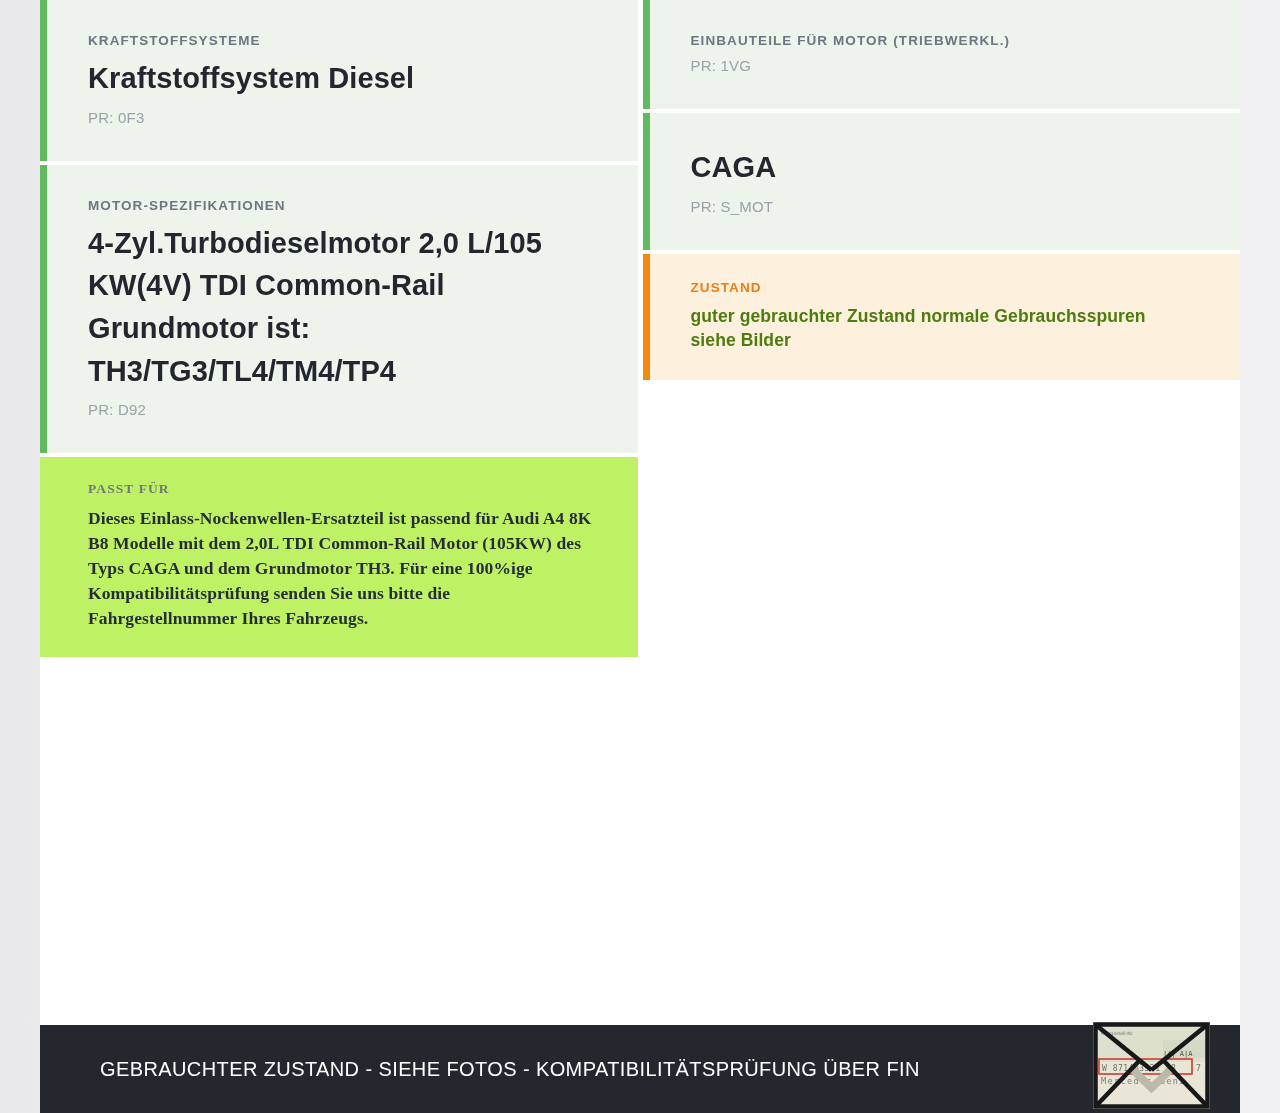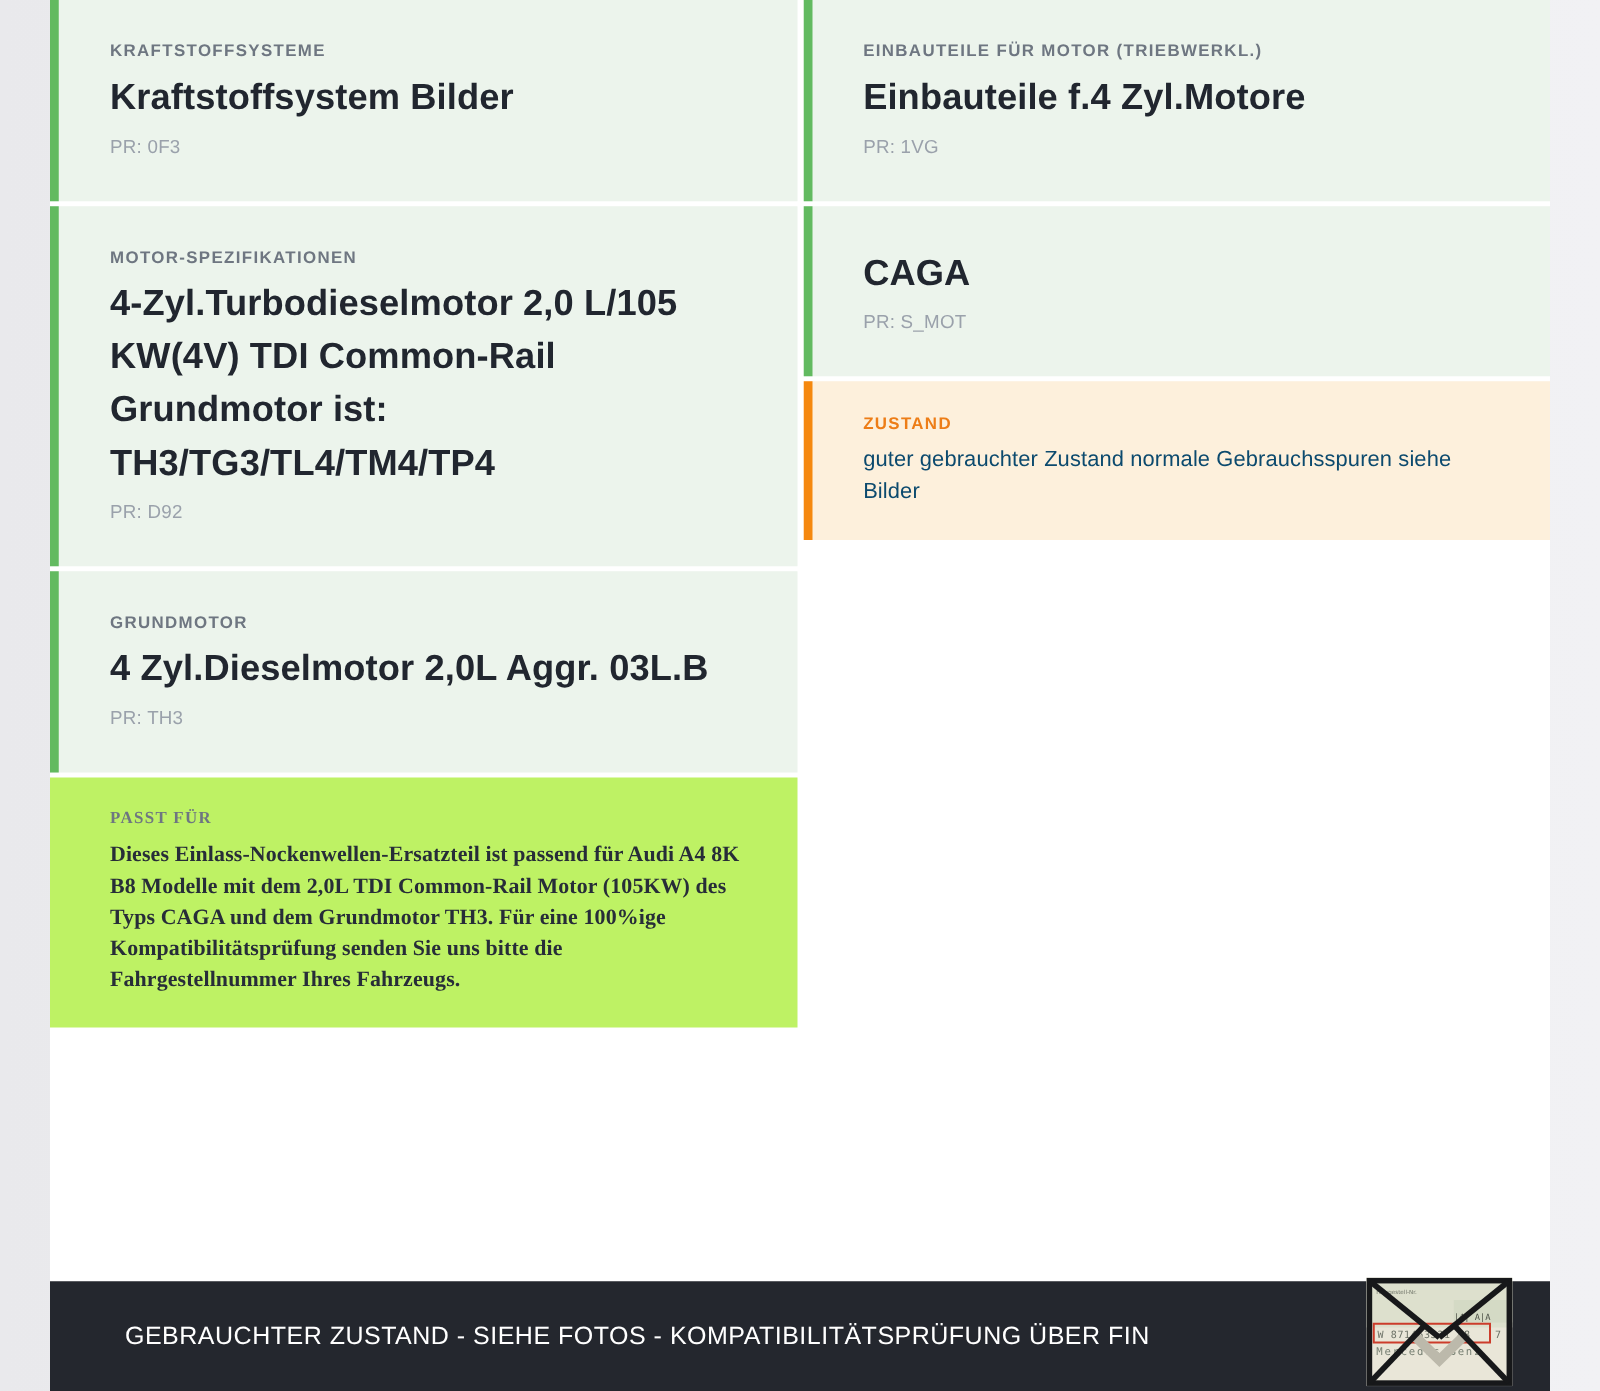--- a/index.html
+++ b/index.html
@@ -82,22 +82,22 @@
   }
   .card-pr {
     font-size: 15px;
     font-weight: 400;
     color: #9aa1ab;
     letter-spacing: 0.2px;
   }
   .card-body {
     font-size: 17.5px;
     line-height: 1.42;
-    color: #0c4a6e;
-    font-weight: 400;
+    color: #4d7c0f;
+    font-weight: 700;
     letter-spacing: 0.1px;
   }
   .card.plain .card-body {
     color: #272d38;
     font-weight: 700;
     line-height: 1.43;
   }
   
   .footer {
     flex: 0 0 auto;
@@ -130,48 +130,42 @@
 
 <div class="page">
 
 
   <main class="main">
 
     <div class="col">
 
       <section class="card">
         <div class="card-label">KRAFTSTOFFSYSTEME</div>
-        <div class="card-title">Kraftstoffsystem Bilder</div>
+        <div class="card-title">Kraftstoffsystem Diesel</div>
         <div class="card-pr">PR: 0F3</div>
       </section>
 
       <section class="card">
         <div class="card-label">MOTOR-SPEZIFIKATIONEN</div>
         <div class="card-title">4-Zyl.Turbodieselmotor 2,0 L/105 KW(4V) TDI Common-Rail Grundmotor ist: TH3/TG3/TL4/TM4/TP4</div>
         <div class="card-pr">PR: D92</div>
       </section>
 
-      <section class="card">
-        <div class="card-label">GRUNDMOTOR</div>
-        <div class="card-title">4 Zyl.Dieselmotor 2,0L Aggr. 03L.B</div>
-        <div class="card-pr">PR: TH3</div>
-      </section>
 
       <section class="card plain">
         <div class="card-label">PASST FÜR</div>
         <div class="card-body">Dieses Einlass-Nockenwellen-Ersatzteil ist passend für Audi A4 8K B8 Modelle mit dem 2,0L TDI Common-Rail Motor (105KW) des Typs CAGA und dem Grundmotor TH3. Für eine 100%ige Kompatibilitätsprüfung senden Sie uns bitte die Fahrgestellnummer Ihres Fahrzeugs.</div>
       </section>
 
     </div>
 
     <div class="col">
 
       <section class="card">
         <div class="card-label">EINBAUTEILE FÜR MOTOR (TRIEBWERKL.)</div>
-        <div class="card-title">Einbauteile f.4 Zyl.Motore</div>
         <div class="card-pr">PR: 1VG</div>
       </section>
 
       <section class="card">
         <div class="card-title">CAGA</div>
         <div class="card-pr">PR: S_MOT</div>
       </section>
 
       <section class="card condition">
         <div class="card-label">ZUSTAND</div>

